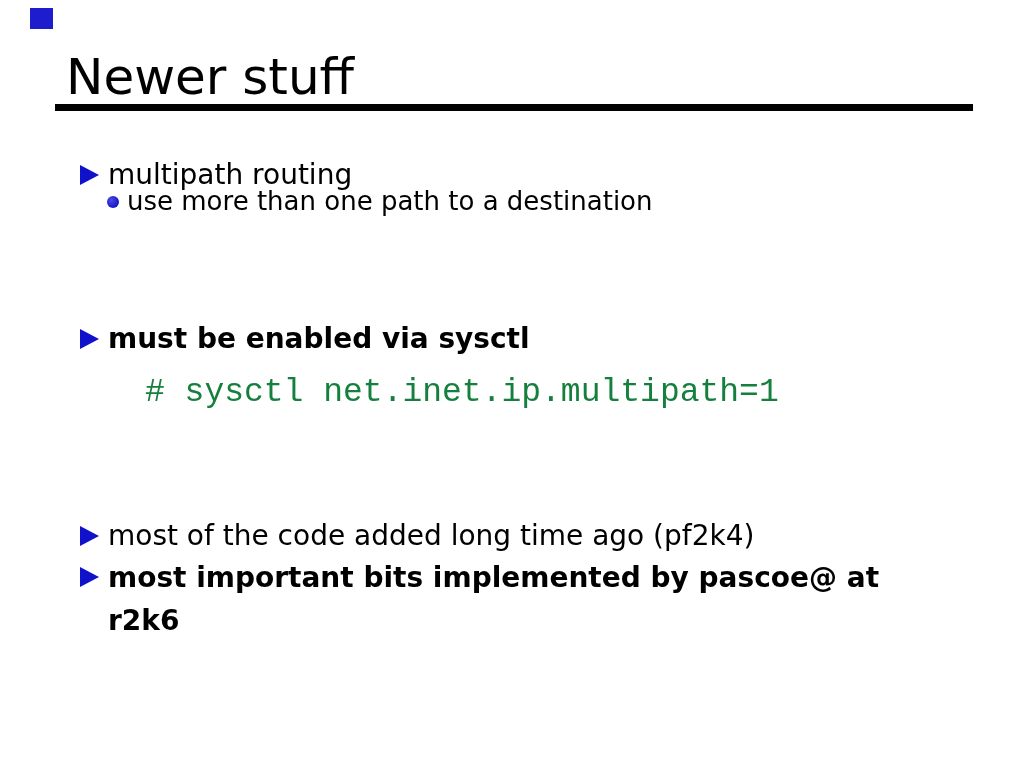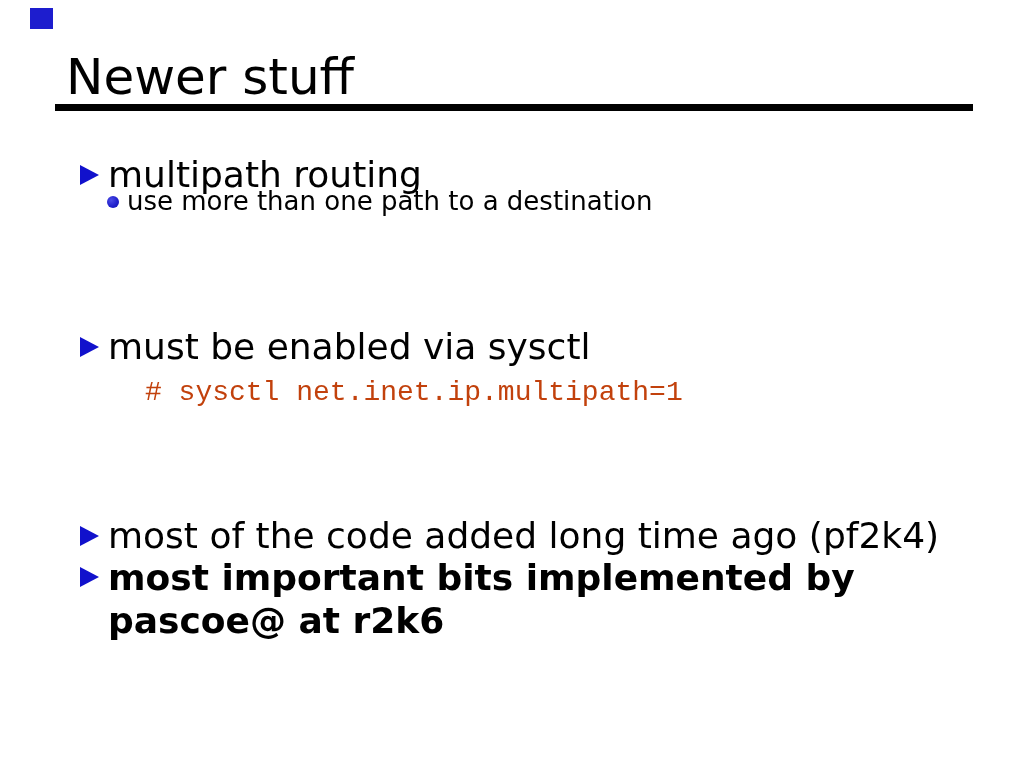--- a/index.html
+++ b/index.html
@@ -42,21 +42,21 @@
     top: 104px;
     width: 918px;
     height: 7px;
     background: #000000;
   }
 
   .bullet-row {
     position: absolute;
     display: flex;
     align-items: center;
-    font-size: 36px;
+    font-size: 28px;
     line-height: 43px;
     white-space: nowrap;
   }
   .bullet-row.wrap {
     align-items: flex-start;
     white-space: normal;
     font-weight: bold;
   }
   .tri {
     flex: 0 0 auto;
@@ -93,23 +93,23 @@
     border-radius: 50%;
     background: radial-gradient(circle at 35% 35%, #4a4ae6 0%, #2222cc 55%, #0f0fb0 100%);
     margin-right: 8px;
   }
 
   .code-line {
     position: absolute;
     left: 145px;
     top: 373px;
     font-family: "Liberation Mono", "DejaVu Sans Mono", monospace;
-    font-size: 28px;
+    font-size: 33px;
     line-height: 40px;
-    color: #c2410c;
+    color: #15803d;
     white-space: pre;
   }
 </style>
 </head>
 <body>
 
 <div class="slide">
 
   <div class="corner-marker top"></div>
 
@@ -119,21 +119,21 @@
   <div class="bullet-row" style="left:80px; top:153px;">
     <span class="tri"></span>
     <span class="bullet-text">multipath routing</span>
   </div>
 
   <div class="sub-row" style="top:185px;">
     <span class="dot"></span>
     <span>use more than one path to a destination</span>
   </div>
 
-  <div class="bullet-row" style="left:80px; top:325px;">
+  <div class="bullet-row" style="left:80px; top:317px;font-weight:bold;">
     <span class="tri"></span>
     <span class="bullet-text">must be enabled via sysctl</span>
   </div>
   <div class="code-line"># sysctl net.inet.ip.multipath=1</div>
 
   <div class="bullet-row" style="left:80px; top:514px;">
     <span class="tri"></span>
     <span class="bullet-text">most of the code added long time ago (pf2k4)</span>
   </div>
 

